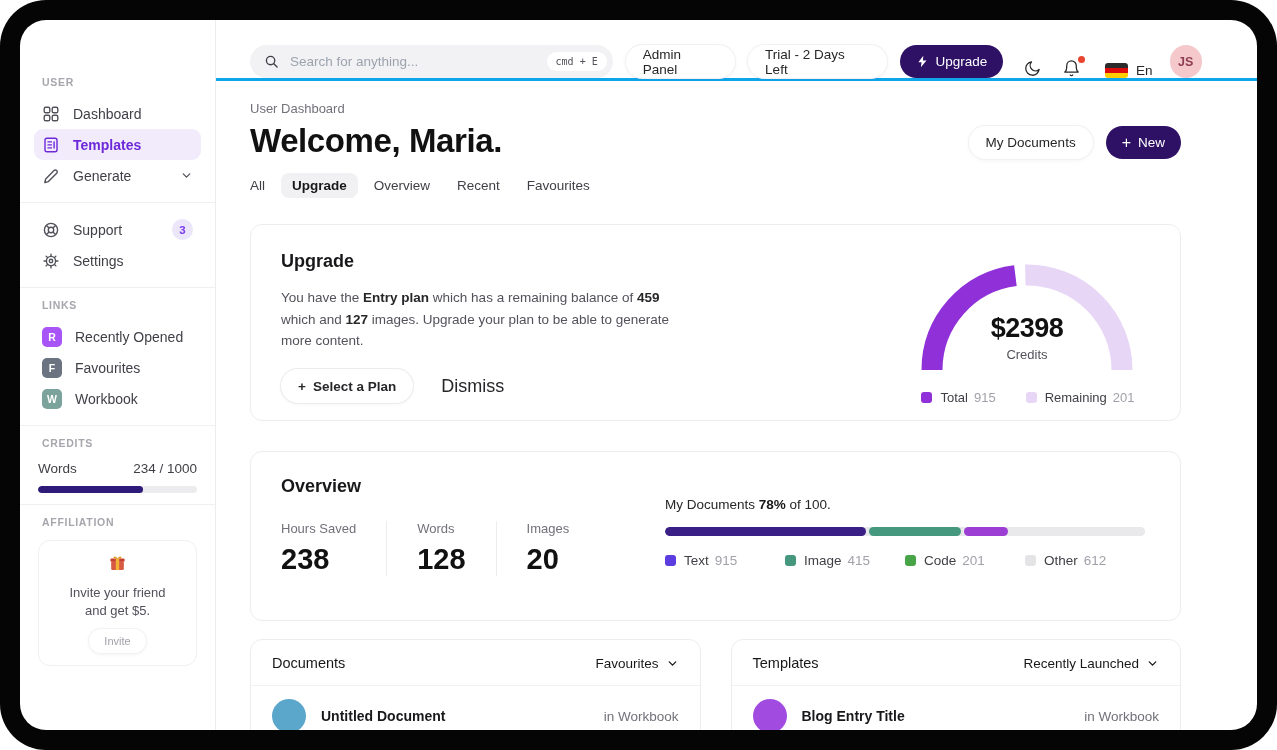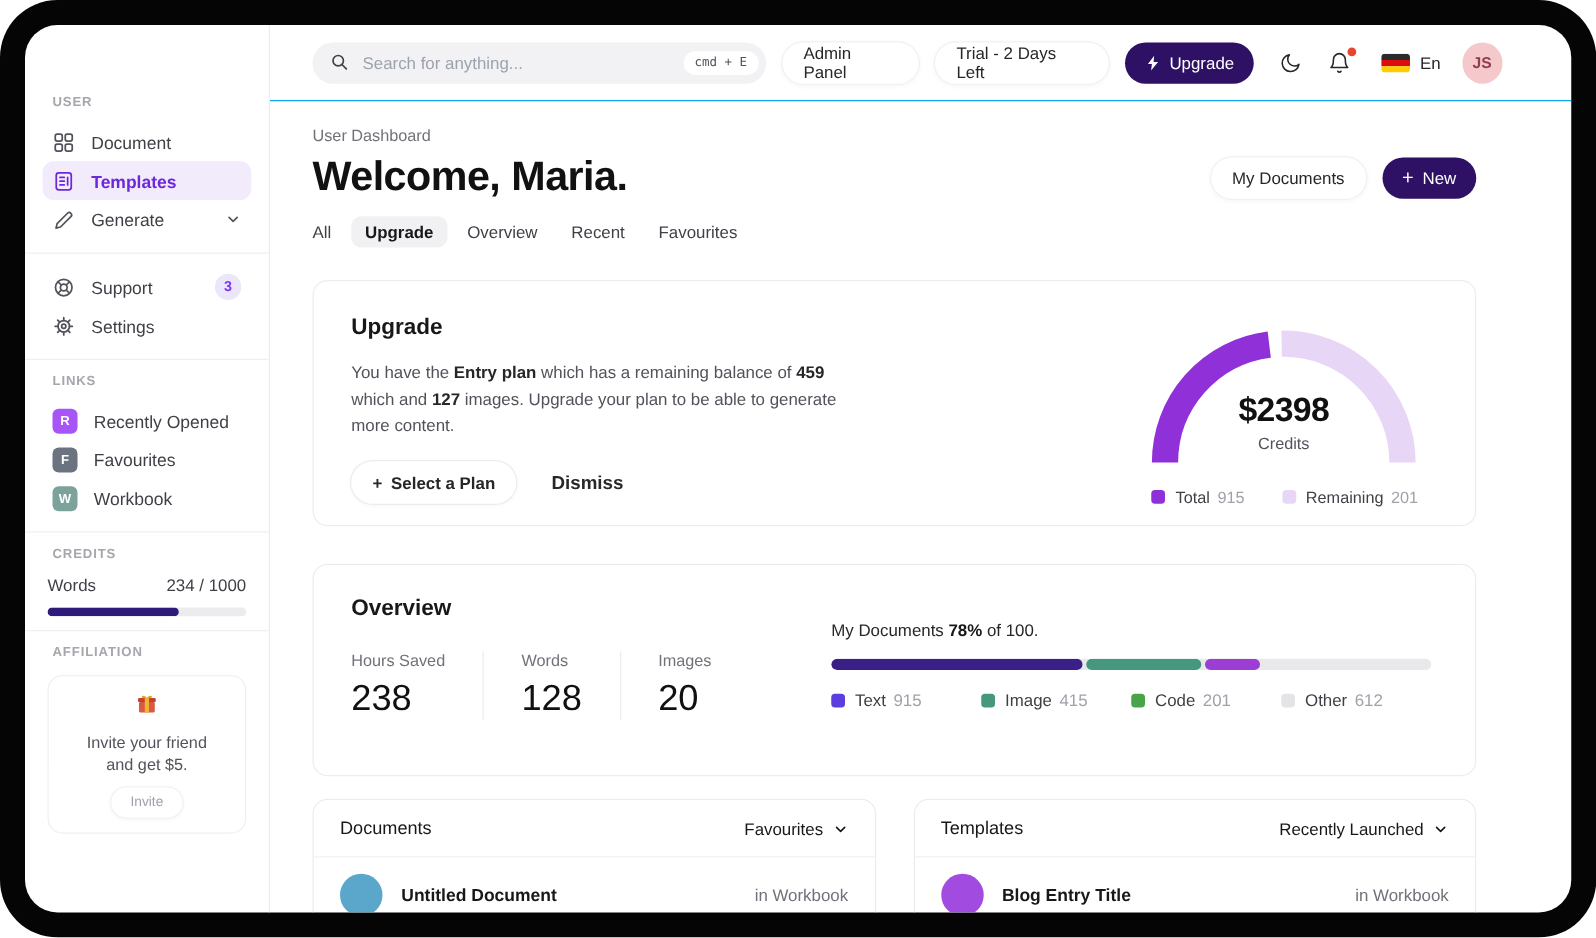--- a/index.html
+++ b/index.html
@@ -30,21 +30,21 @@
   .link-sq{width:20px;height:20px;border-radius:5px;color:#fff;font-size:10.5px;font-weight:700;display:flex;align-items:center;justify-content:center}
   .credits-row{display:flex;justify-content:space-between;font-size:13.5px;color:#3f3f46;padding:0 4px;margin:2px 0 10px}
   .credits-bar{height:7px;border-radius:4px;margin:0 4px;background:#ececef;overflow:hidden}
   .credits-fill{height:100%;border-radius:4px}
   .aff-card{border:1px solid #f0f0f3;border-radius:12px;padding:13px 8px 12px;text-align:center;margin:2px 4px 0}
   .aff-text{font-size:13px;color:#52525b;line-height:1.35;margin:7px 0 10px}
   .invite-btn{display:inline-block;padding:6px 15px;border-radius:15px;background:#fff;box-shadow:0 0 0 1px #f2f2f4,0 1px 4px rgba(0,0,0,.07);font-size:11px;color:#a1a1aa;cursor:pointer}
 
   
   .main{flex:1;display:flex;flex-direction:column;min-width:0}
-  .topbar{height:61px;min-height:61px;display:flex;align-items:center;padding:0 55px 0 34px;border-bottom:1px solid #0ea5e9}
+  .topbar{height:61px;min-height:61px;display:flex;align-items:flex-end;padding:0 55px 0 34px;border-bottom:3px solid #0ea5e9}
   .search{width:368px;height:33px;background:#f2f2f4;border-radius:17px;display:flex;align-items:center;padding:0 6px 0 14px;gap:10px;cursor:text}
   .search .sicon{display:flex;color:#3f3f46}
   .search-ph{font-size:13.5px;color:#9ca3af;flex:1}
   .kbd{background:#fff;border-radius:11px;padding:4px 9px;font-family:"DejaVu Sans Mono",monospace;font-size:10px;color:#52525b}
   .top-spacer{flex:1}
   .pill{height:33px;padding:0 17px;border-radius:17px;background:#fff;box-shadow:0 0 0 1px #f1f1f4,0 1px 5px rgba(0,0,0,.06);display:flex;align-items:center;font-size:13.5px;color:var(--text);margin-left:13px;cursor:pointer}
   .btn-primary{height:33px;padding:0 16px;border-radius:17px;background:var(--primary);color:#fff;display:flex;align-items:center;gap:7px;font-size:13.5px;margin-left:13px;cursor:pointer;border:none}
   .icon-plain{display:flex;color:#27272a;margin-left:20px;cursor:pointer;position:relative}
   .dot{position:absolute;top:-3px;right:-4px;width:7px;height:7px;border-radius:50%}
   .flag{width:23px;height:15px;border-radius:3px;overflow:hidden;display:flex;flex-direction:column;margin-left:24px;cursor:pointer}
@@ -63,40 +63,40 @@
   .tab.active{background:#f1f1f3;font-weight:700;color:var(--dark)}
 
   .card{border:1px solid var(--border);border-radius:12px;background:#fff}
   .upgrade-card{margin-top:26px;display:flex;padding:26px 36px 0 30px;height:197px}
   .up-left{width:430px}
   .card-title{font-size:18px;font-weight:700;color:var(--dark)}
   .up-body{font-size:13.5px;color:#52525b;line-height:1.6;margin-top:15px;width:408px}
   .up-body b{color:#27272a}
   .up-actions{display:flex;align-items:center;gap:28px;margin-top:17px}
   .btn-outline{height:34px;padding:0 17px;border-radius:17px;background:#fff;box-shadow:0 0 0 1px #ececef,0 1px 4px rgba(0,0,0,.05);font-size:13.5px;font-weight:700;color:var(--text);display:flex;align-items:center;gap:7px;cursor:pointer;border:none}
-  .dismiss{font-size:15px;font-weight:700;color:var(--text);cursor:pointer}
+  .dismiss{font-size:18px;font-weight:400;color:var(--text);cursor:pointer}
 
   .gauge-col{margin-left:auto;width:232px;padding-top:4px}
   .gauge-wrap{position:relative;width:230px;height:126px}
   .gauge-center{position:absolute;left:0;right:0;top:58px;text-align:center}
   .gauge-amount{font-size:27px;font-weight:700;color:#111;letter-spacing:-.5px}
   .gauge-label{font-size:13px;color:#52525b;margin-top:3px}
   .gauge-legend{display:flex;justify-content:center;gap:30px;margin-top:9px;font-size:13px}
   .legend-item{display:flex;align-items:center}
   .sw{width:11px;height:11px;border-radius:3px;margin-right:8px}
   .legend-name{color:#3f3f46}
   .legend-val{color:#a1a1aa;margin-left:6px}
 
   .overview-card{margin-top:30px;display:flex;padding:24px 35px 0 30px;height:170px}
   .ov-left{width:385px}
   .stats{display:flex;margin-top:24px}
   .stat{padding-right:30px}
   .stat + .stat{border-left:1px solid var(--border);padding-left:30px}
   .stat-label{font-size:13px;color:var(--muted)}
-  .stat-value{font-size:29px;font-weight:400;color:#111;margin-top:7px}
+  .stat-value{font-size:29px;font-weight:700;color:#111;margin-top:7px}
   .ov-right{flex:1;padding-top:21px}
   .ov-caption{font-size:13.5px;color:var(--text)}
   .ov-caption b{color:var(--dark)}
   .stacked-bar{display:flex;height:9px;border-radius:5px;margin-top:15px;background:#e9e9ec;overflow:hidden}
   .stacked-bar .seg{height:100%;border-radius:5px}
   .stacked-bar .seg + .seg{margin-left:3px}
   .ov-legend{display:flex;margin-top:17px;font-size:13.5px}
   .ov-legend .legend-item{width:120px}
 
   .bottom-grid{display:flex;gap:30px;margin-top:18px}
@@ -123,21 +123,21 @@
 
       <div class="nav-item">
         <span class="nicon">
           <svg width="18" height="18" viewBox="0 0 18 18" fill="none" stroke="currentColor" stroke-width="1.4">
               <rect x="2.2" y="2.2" width="5.6" height="5.6" rx="1.6"></rect>
               <rect x="10.2" y="2.2" width="5.6" height="5.6" rx="1.6"></rect>
               <rect x="2.2" y="10.2" width="5.6" height="5.6" rx="1.6"></rect>
               <rect x="10.2" y="10.2" width="5.6" height="5.6" rx="1.6"></rect>
             </svg>
         </span>
-        <span>Document</span>
+        <span>Dashboard</span>
       </div>
 
       <div class="nav-item active">
         <span class="nicon">
           <svg width="18" height="18" viewBox="0 0 18 18" fill="none" stroke="currentColor" stroke-width="1.4" stroke-linecap="round">
               <rect x="3" y="2.2" width="12" height="13.6" rx="2"></rect>
               <path d="M6 5.9h3.4M6 8.9h3.4M6 11.9h3.4M12.1 5.9v6"></path>
             </svg>
         </span>
         <span>Templates</span>

